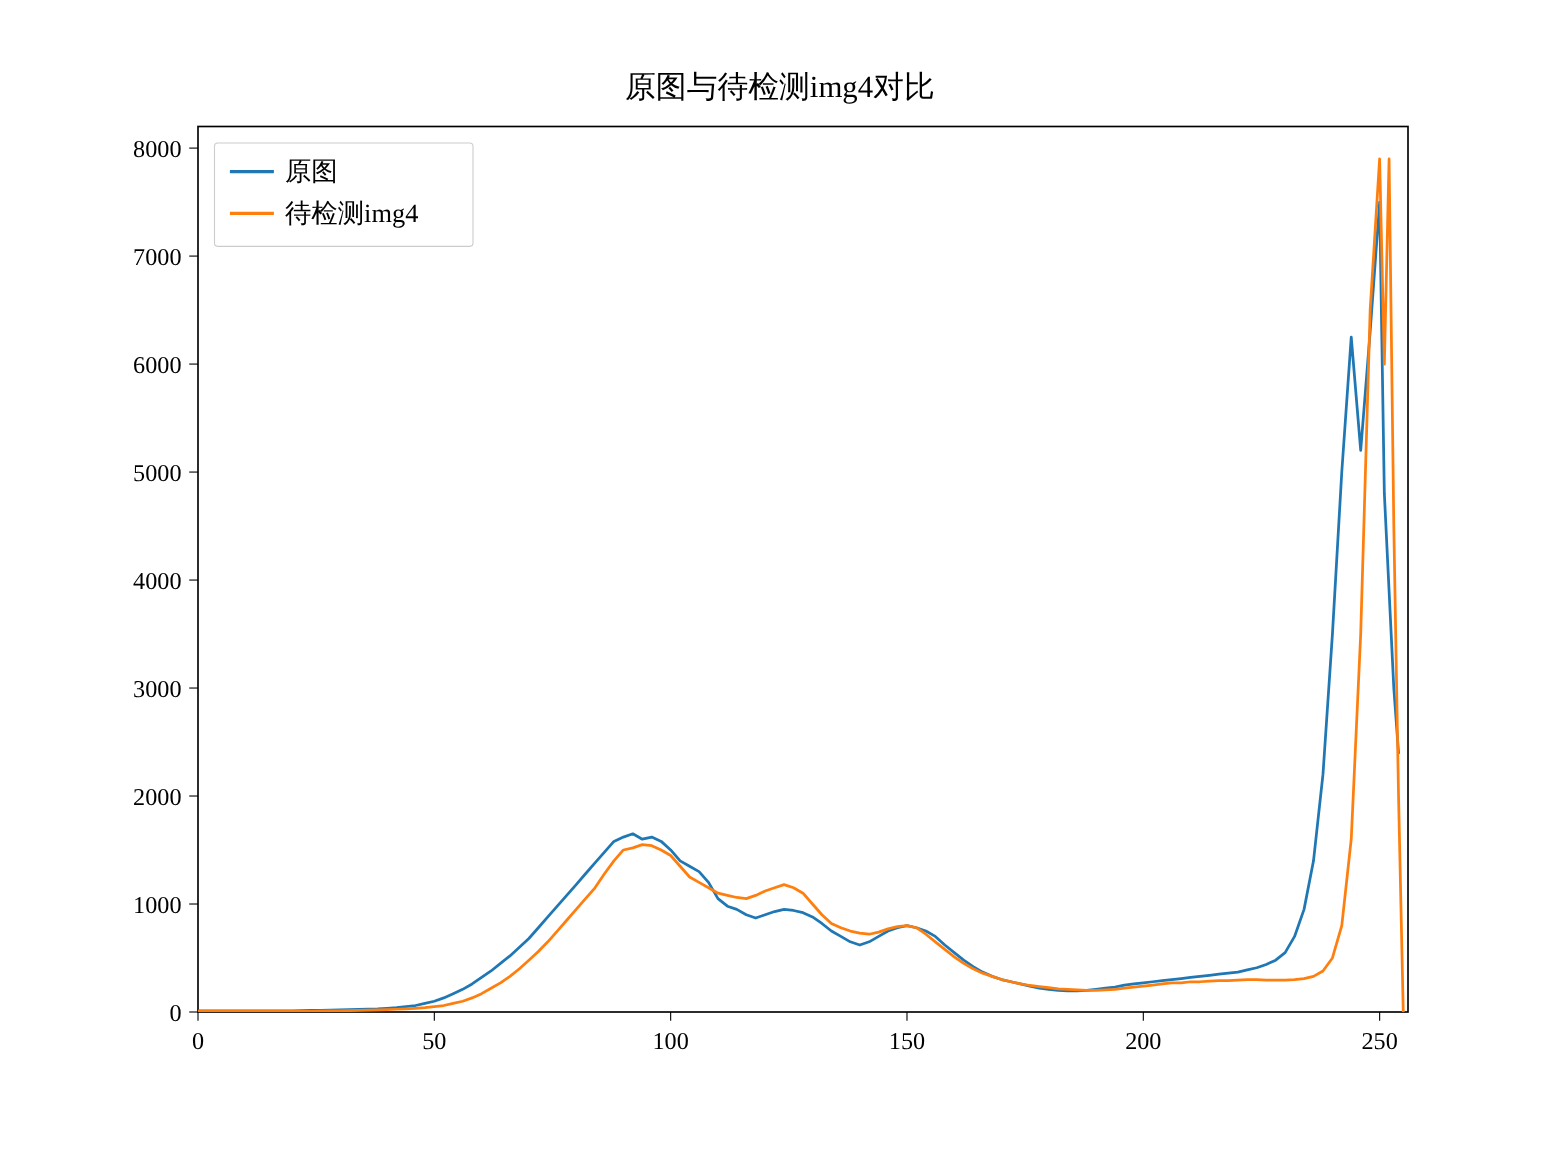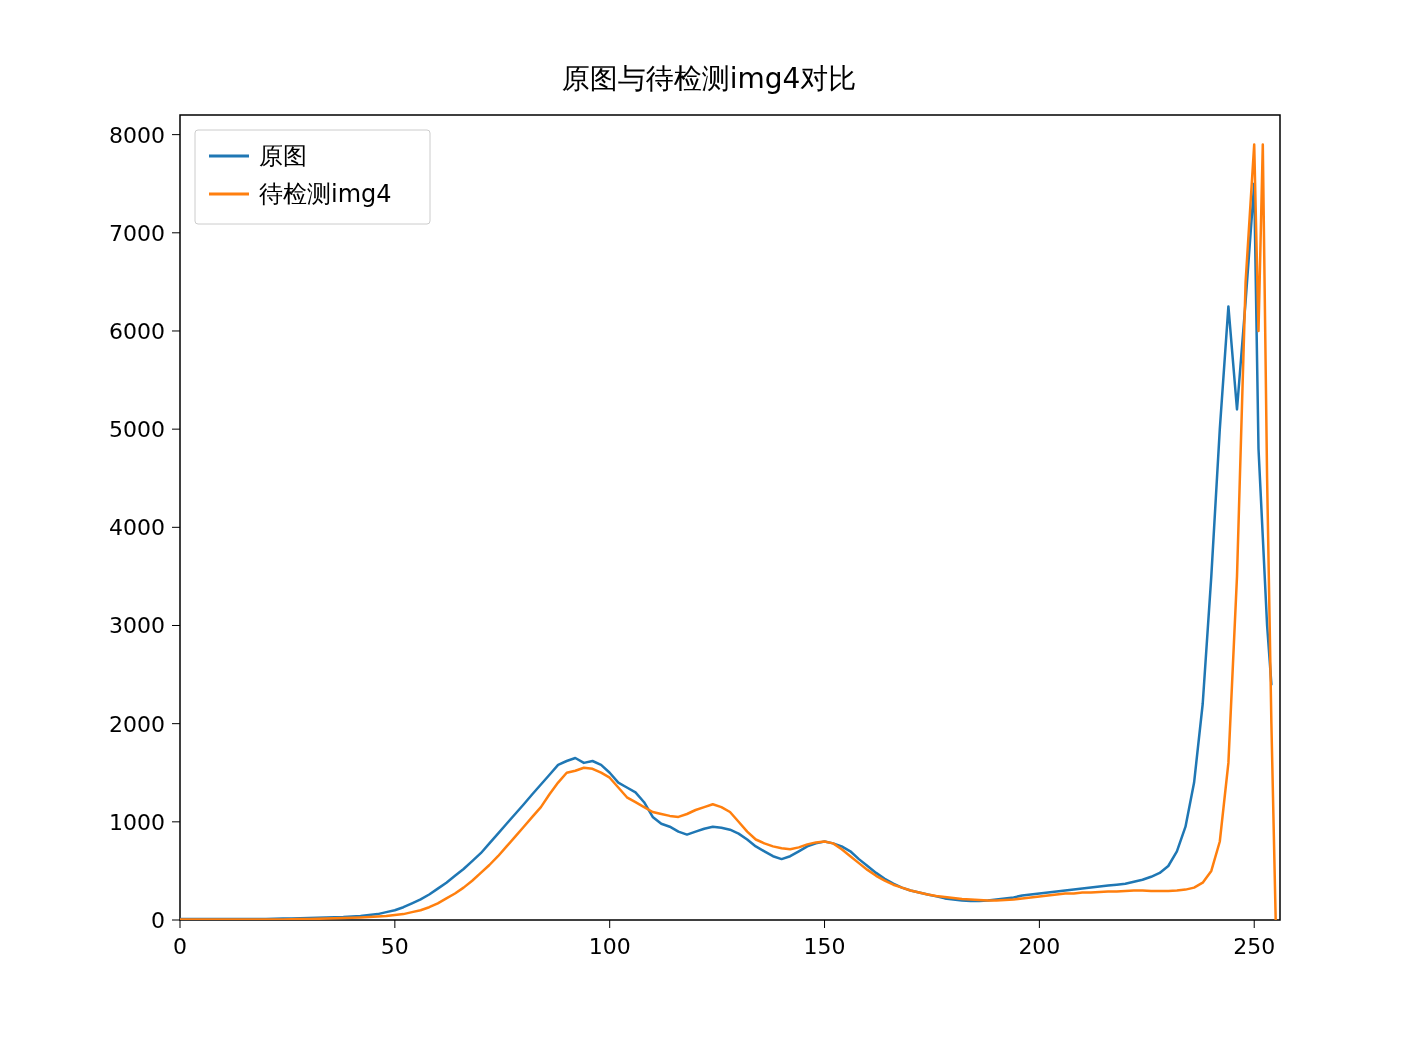--- a/index.html
+++ b/index.html
@@ -7,20 +7,21 @@
     padding: 0;
     width: 1418px;
     height: 1064px;
     background: #ffffff;
     font-family: "DejaVu Sans", "Microsoft YaHei", "SimHei", sans-serif;
   }
   .chart-container {
     position: relative;
     width: 1418px;
     height: 1064px;
+    font-family: Liberation Serif, serif;
   }
   .title {
     position: absolute;
     top: 60px;
     left: 0;
     right: 0;
     text-align: center;
     font-size: 28px;
     color: #000;
   }

